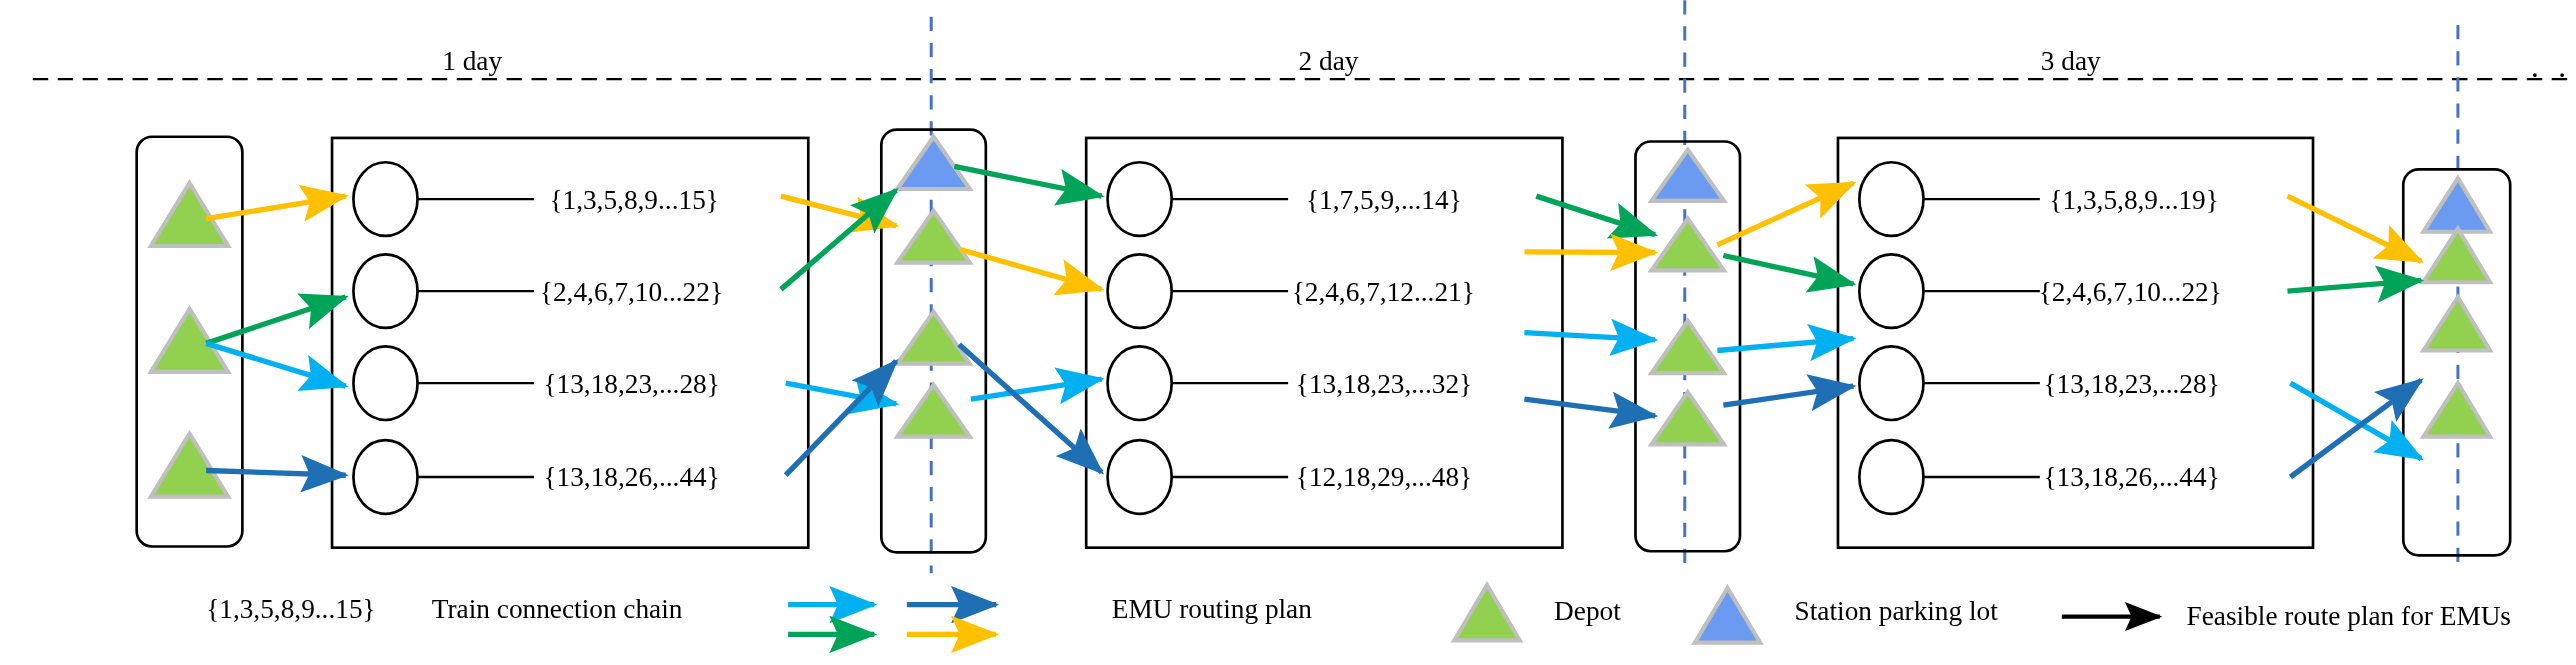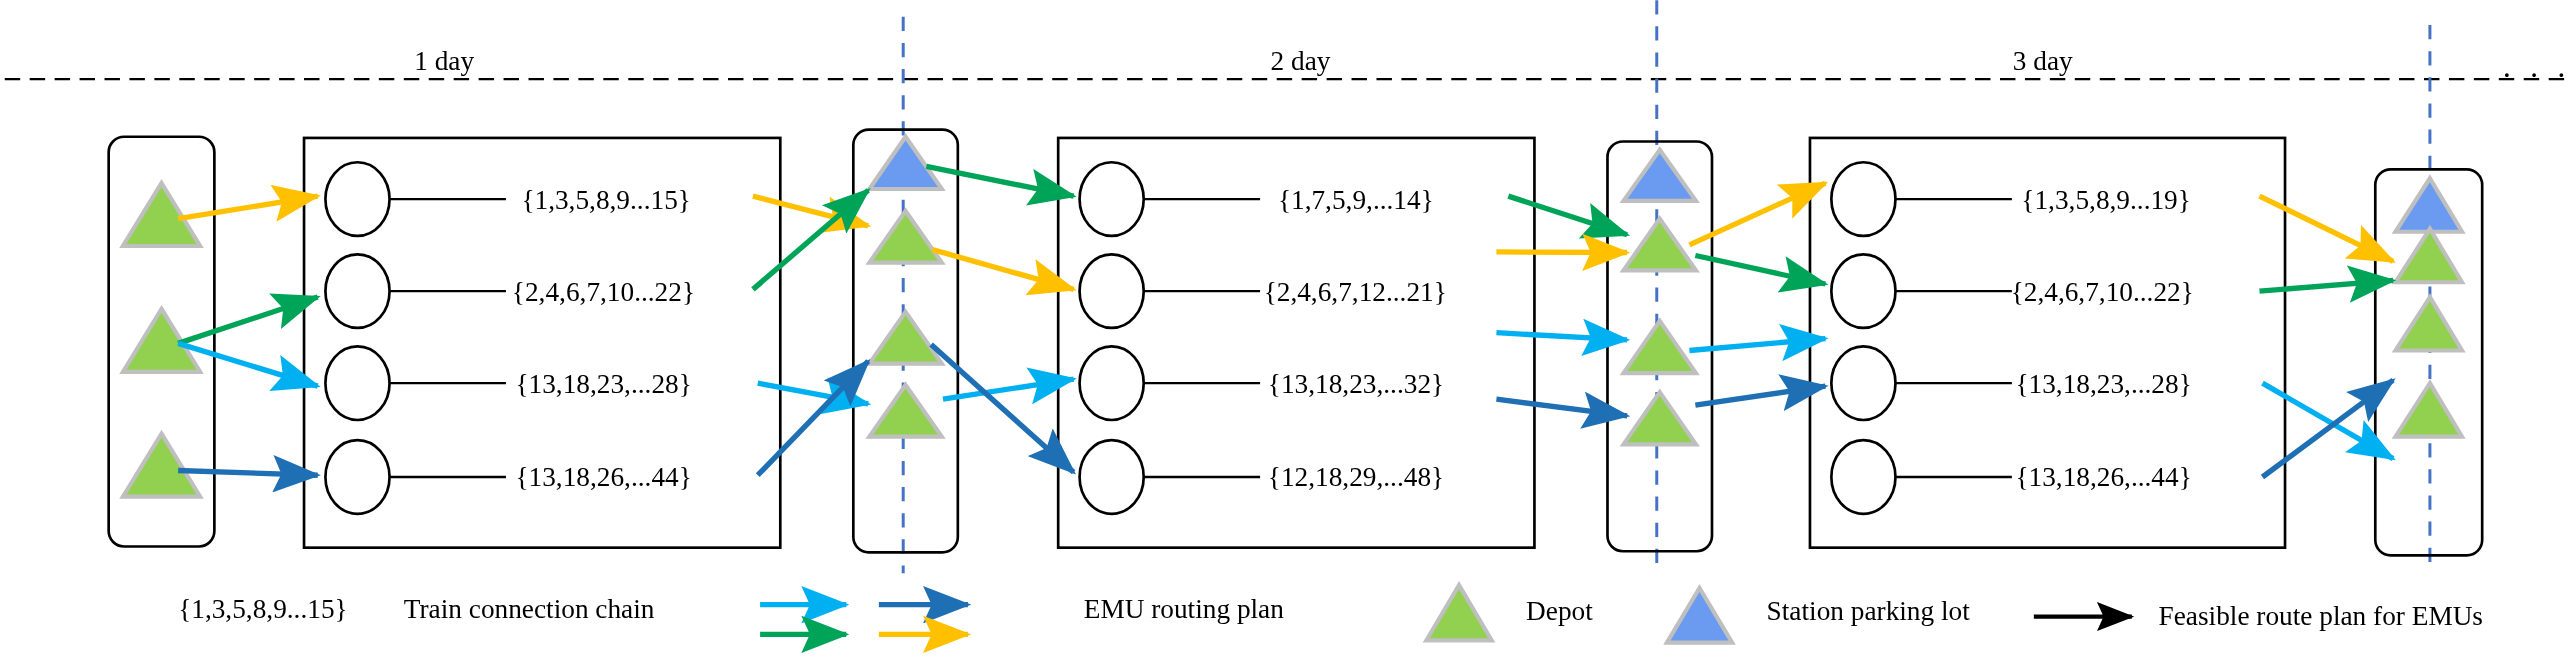--- a/index.html
+++ b/index.html
@@ -1,18 +1,18 @@
 <!DOCTYPE html>
 <html style="font-size:9.5px"><head>
 <meta charset="utf-8">
 <style>
   html,body{margin:0;padding:0;background:#ffffff;}
   body{width:2576px;height:666px;overflow:hidden;
        font-family:"Liberation Serif","DejaVu Serif",serif;}
-  #stage{position:relative;width:2044px;height:666px;}
+  #stage{position:relative;width:2044px;height:666px;margin-left:28px;}
   svg#canvas{position:absolute;left:0;top:0;width:2576px;height:666px;}
   .day-label{font-size:46px;fill:#000;text-anchor:middle;
              font-family:"Liberation Serif",serif;}
   .set-label{font-size:46px;fill:#000;text-anchor:start;
              font-family:"Liberation Serif",serif;}
   .legend-label{font-size:46px;fill:#000;text-anchor:start;
                 font-family:"Liberation Serif",serif;}
   .ellipsis{font-size:52px;fill:#000;text-anchor:start;letter-spacing:10px;
             font-family:"Liberation Serif",serif;}
 </style>

